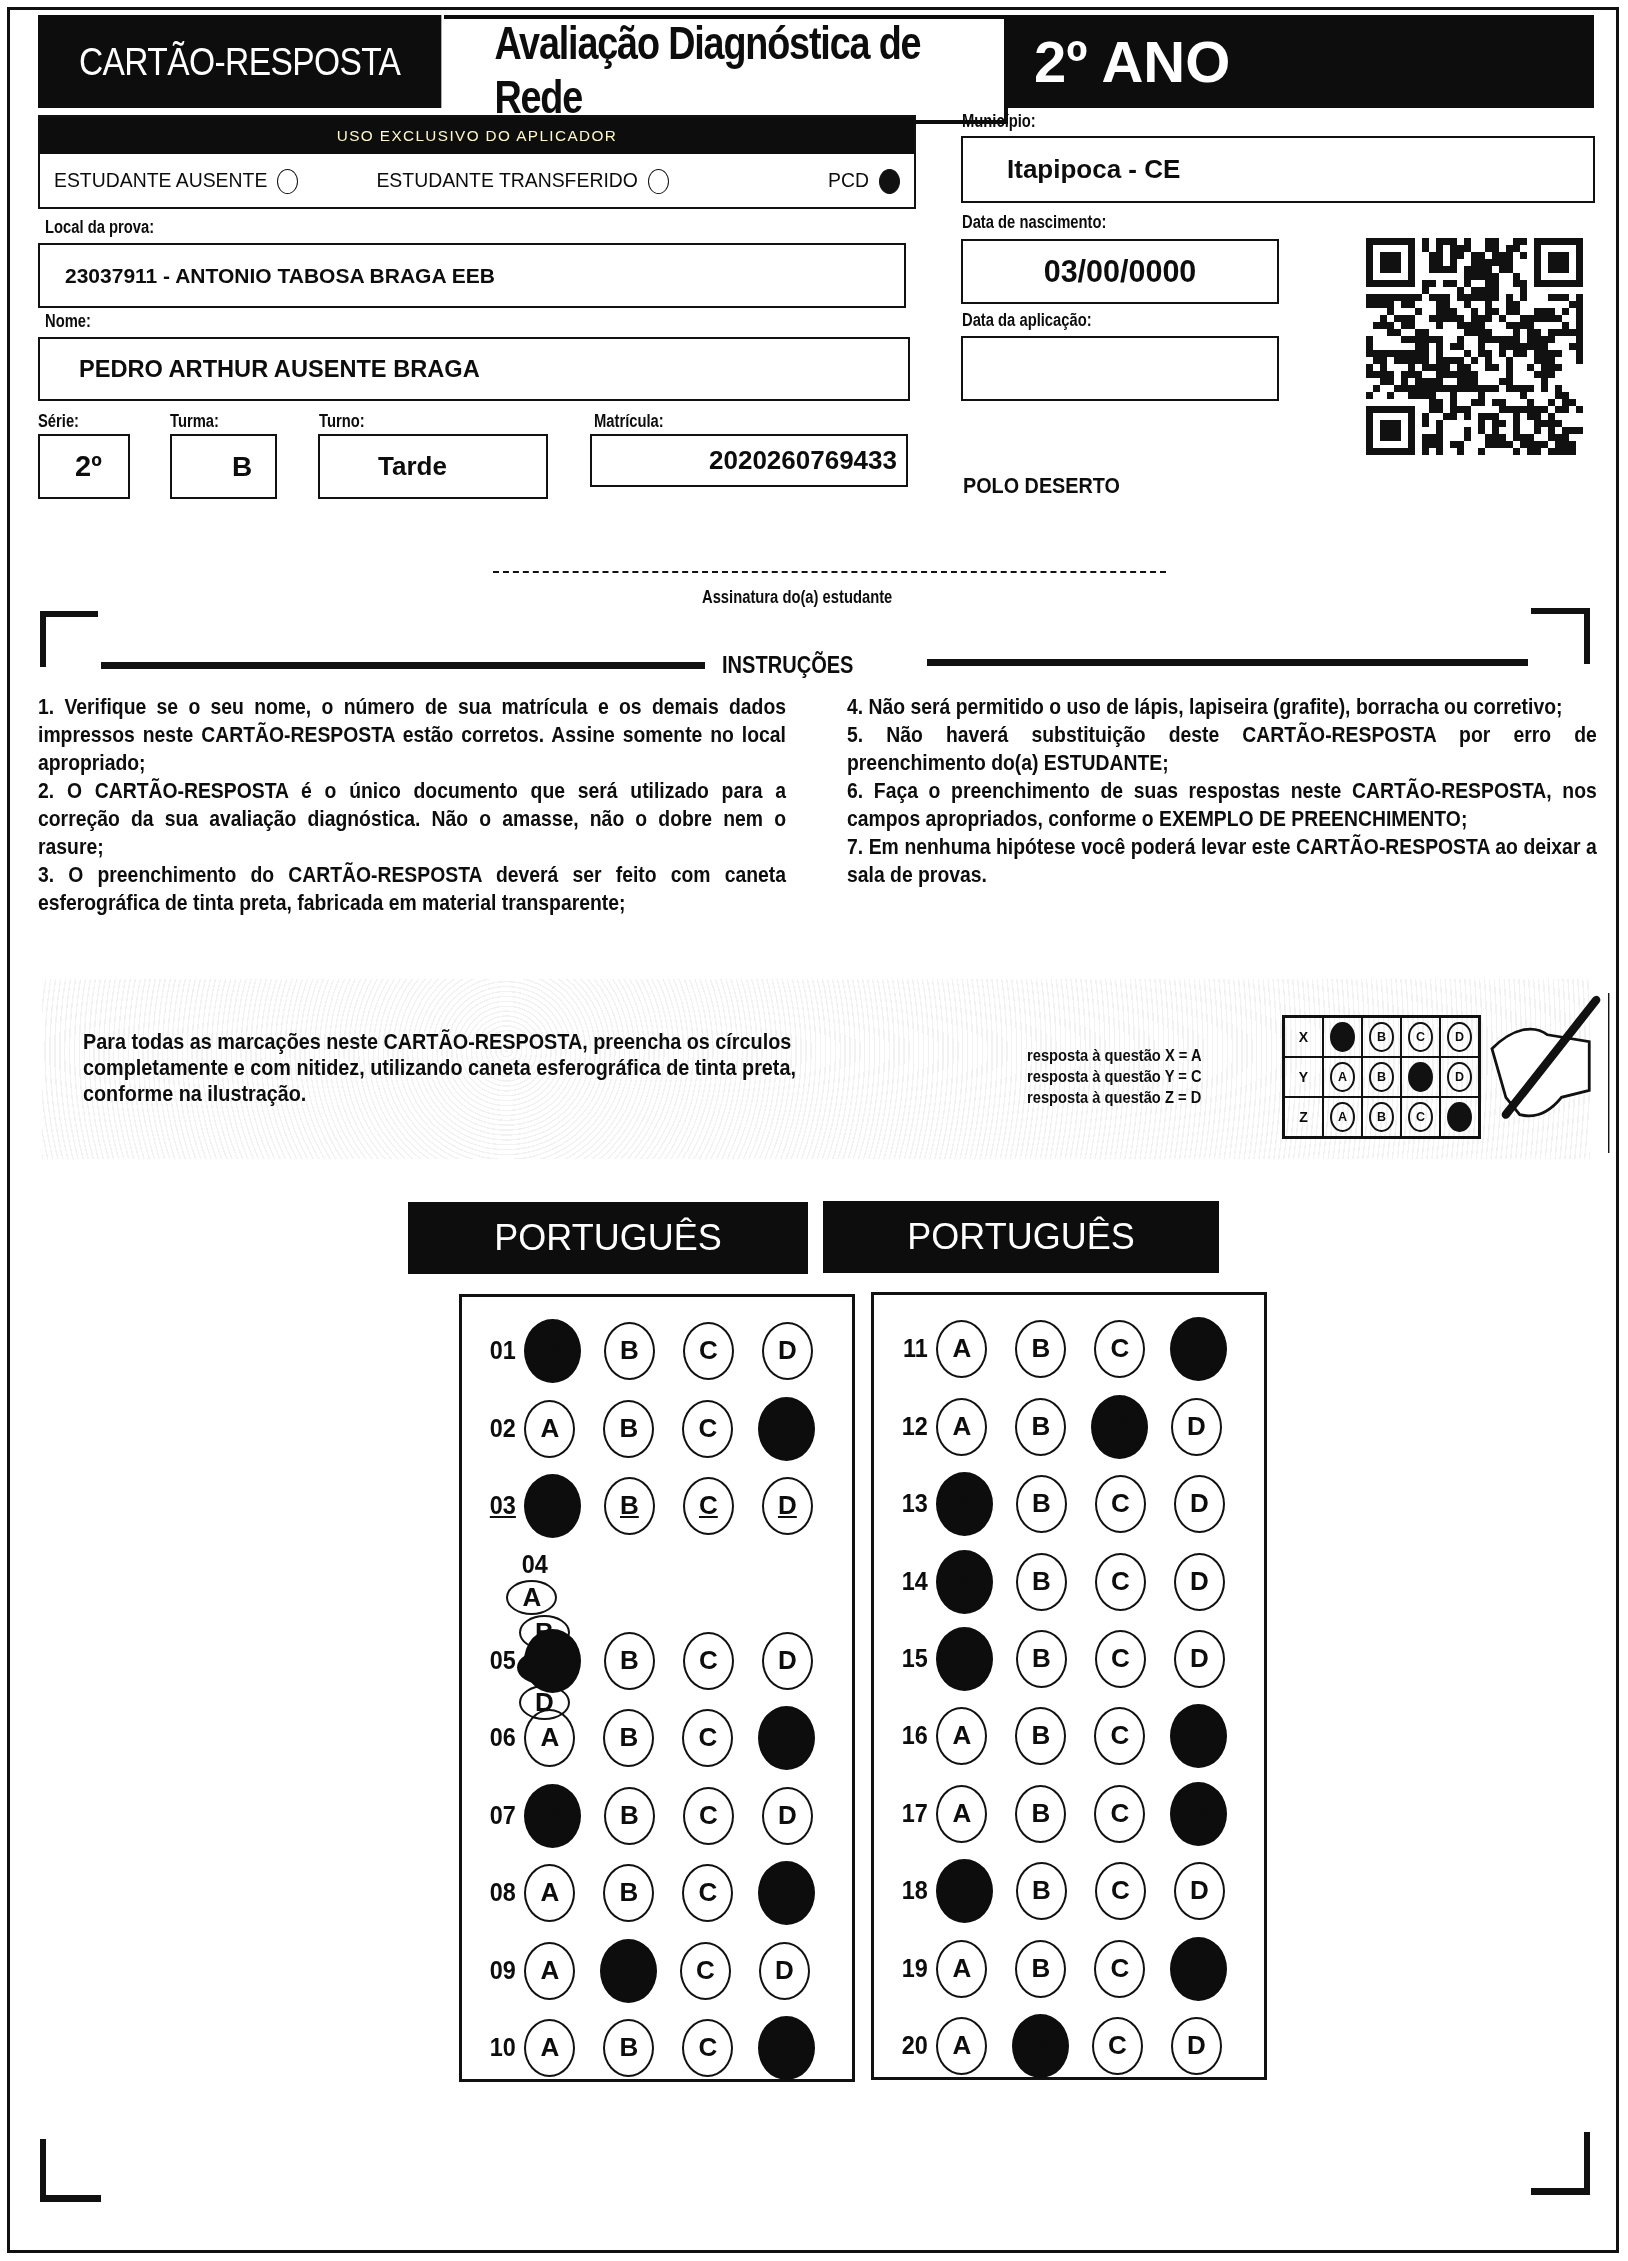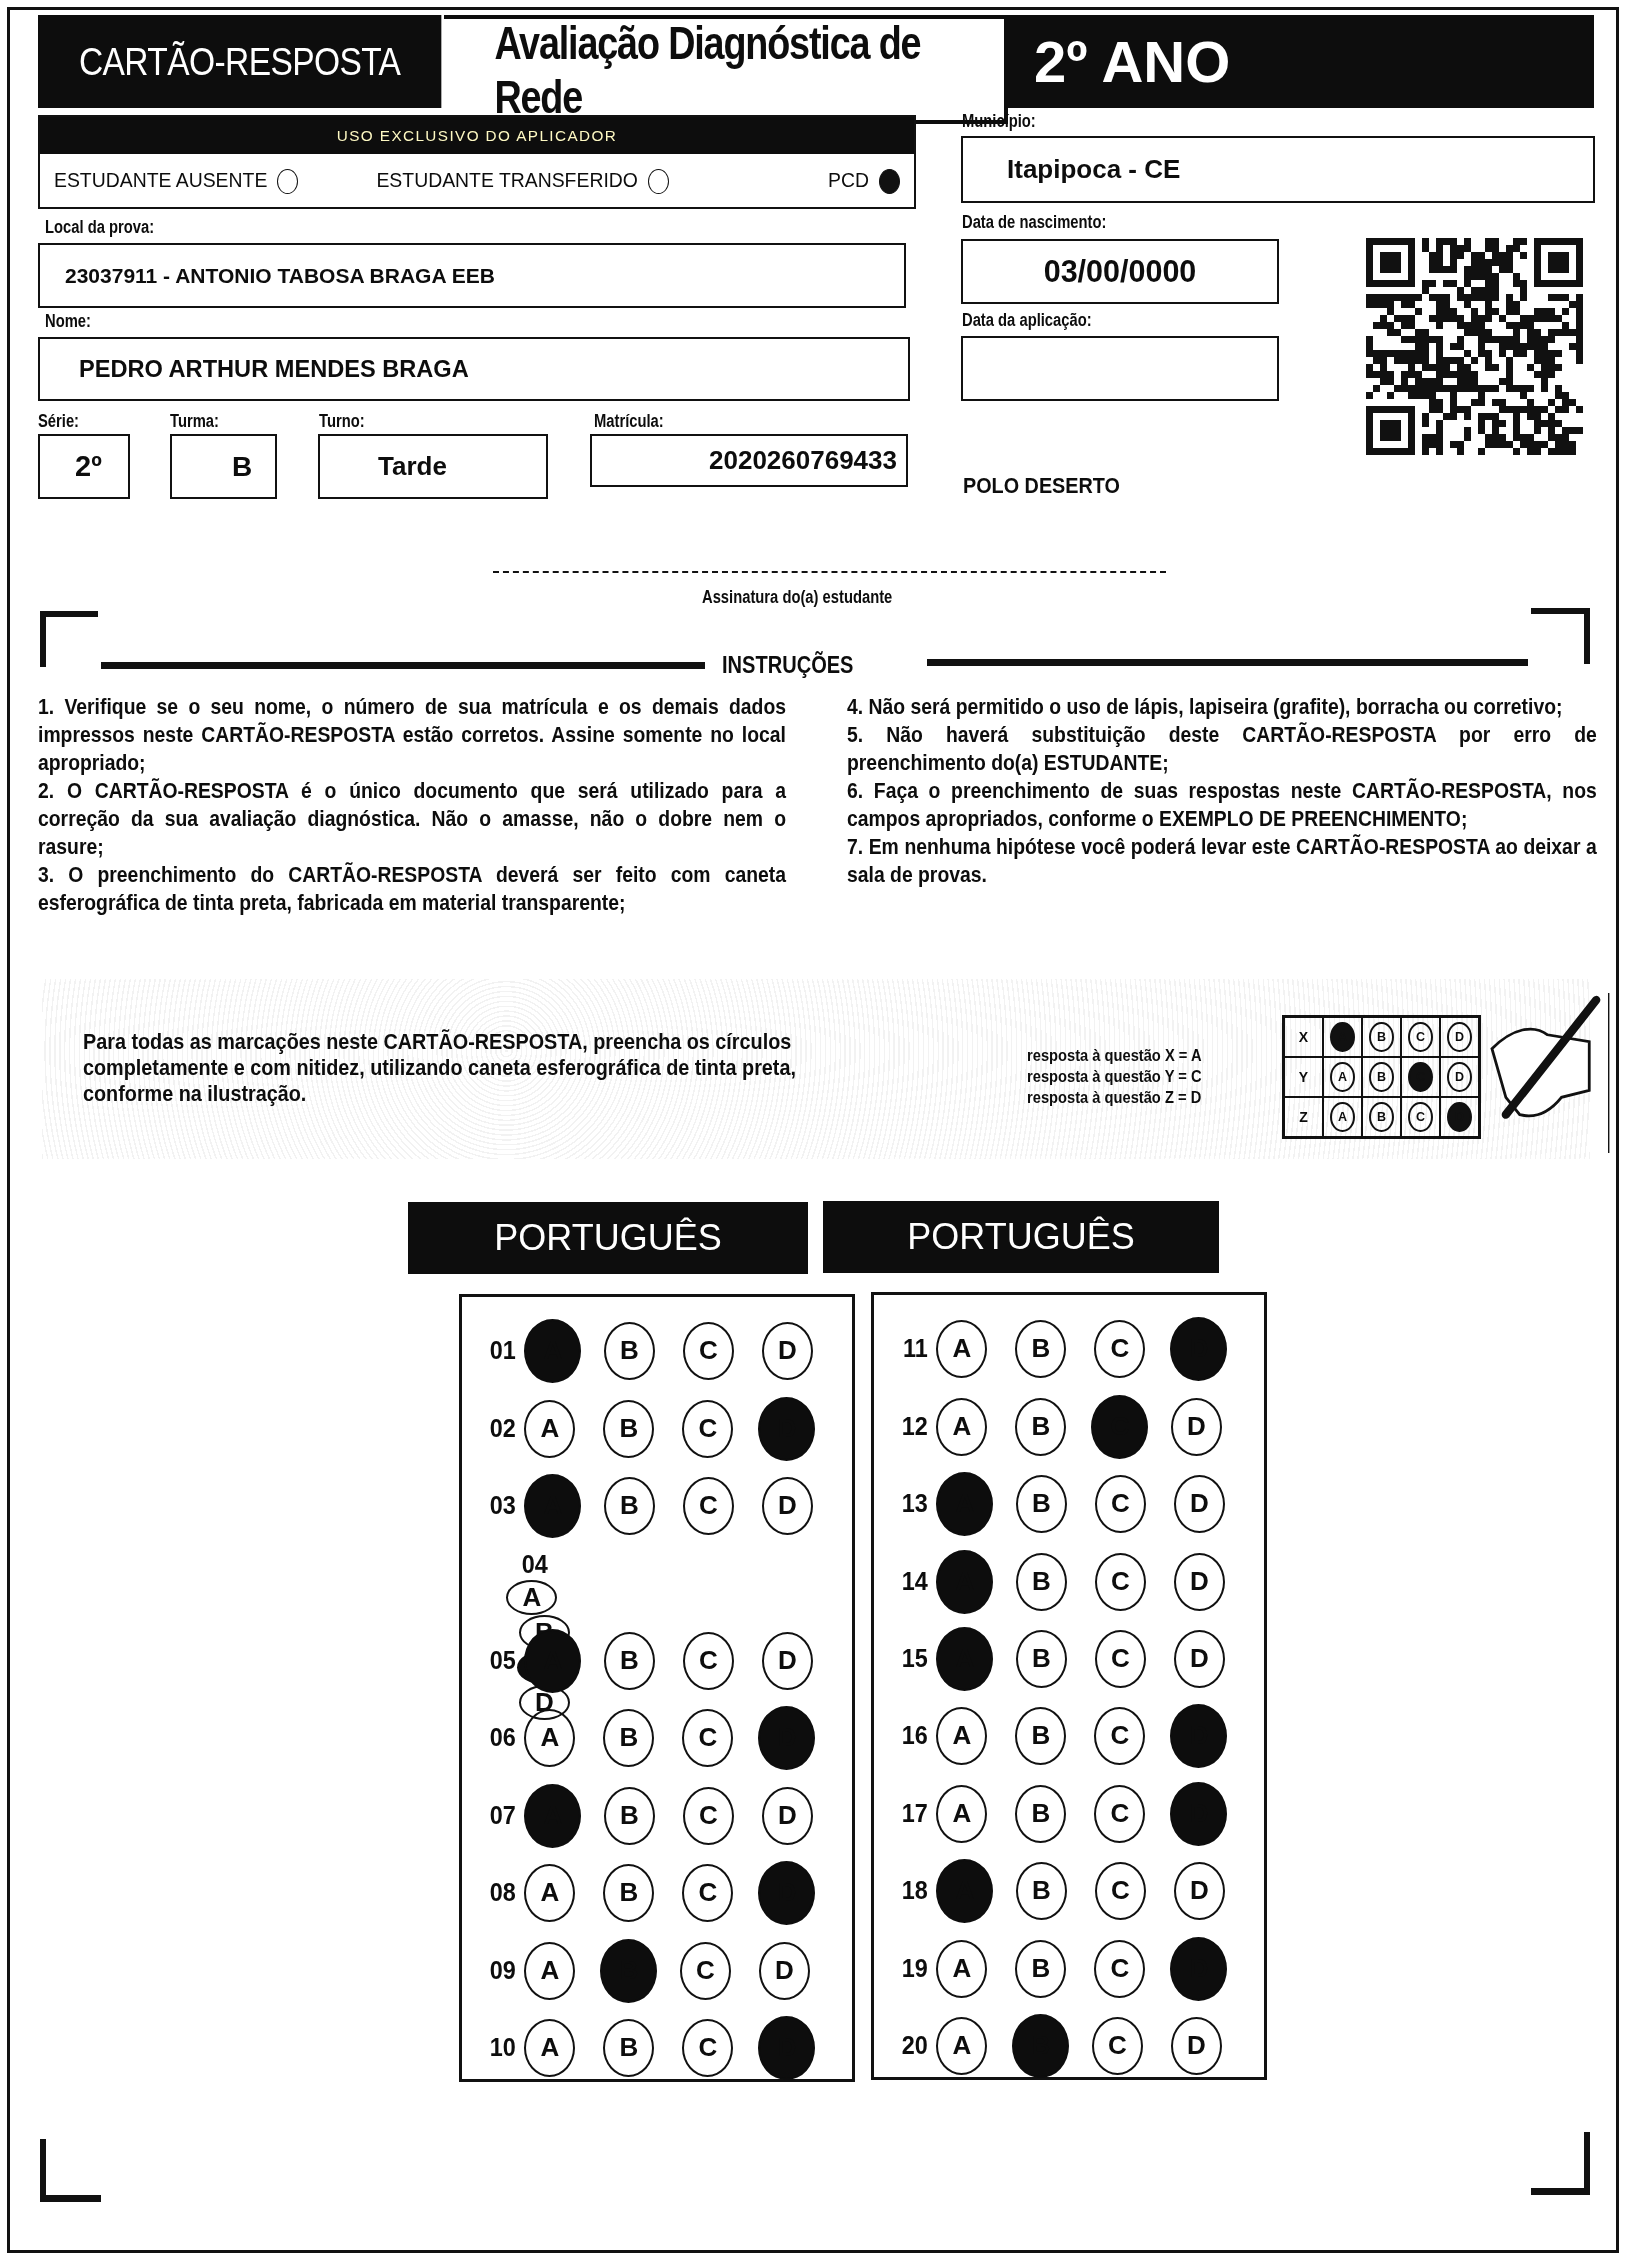--- a/index.html
+++ b/index.html
@@ -79,21 +79,21 @@
 <div class="abs lbl" style="left:45px; top:217px;">Local da prova:</div>
 <div class="abs field" style="left:38px; top:243px; width:868px; height:65px; padding-left:25px; font-size:21px;">23037911 - ANTONIO TABOSA BRAGA EEB</div>
 
 <div class="abs lbl" style="left:962px; top:212px;">Data de nascimento:</div>
 <div class="abs field" style="left:961px; top:239px; width:318px; height:65px; justify-content:center; font-size:30.5px;">03/00/0000</div>
 
 <div class="abs lbl" style="left:962px; top:310px;">Data da aplicação:</div>
 <div class="abs field" style="left:961px; top:336px; width:318px; height:65px;"></div>
 
 <div class="abs lbl" style="left:45px; top:311px;">Nome:</div>
-<div class="abs field" style="left:38px; top:337px; width:872px; height:64px; padding-left:39px; font-size:23.6px;">PEDRO ARTHUR MENDES BRAGA</div>
+<div class="abs field" style="left:38px; top:337px; width:872px; height:64px; padding-left:39px; font-size:23.6px;">PEDRO ARTHUR AUSENTE BRAGA</div>
 
 <div class="abs lbl" style="left:38px; top:411px;">Série:</div>
 <div class="abs field" style="left:38px; top:434px; width:92px; height:65px; padding-left:35px; font-size:29px;">2º</div>
 
 <div class="abs lbl" style="left:170px; top:411px;">Turma:</div>
 <div class="abs field" style="left:170px; top:434px; width:107px; height:65px; padding-left:60px; font-size:28px;">B</div>
 
 <div class="abs lbl" style="left:319px; top:411px;">Turno:</div>
 <div class="abs field" style="left:318px; top:434px; width:230px; height:65px; padding-left:58px; font-size:26px;">Tarde</div>
 
@@ -635,21 +635,21 @@
       <span class="bubble" style="margin-left: 28px;">C</span>
       <span class="bubble" style="margin-left: 28px;">D</span>
     </div>
     <div class="ans-row" style="top: 97px; left: 12.5px;">
       <span class="qnum">02</span>
       <span class="bubble" style="margin-left: 2.8px;">A</span>
       <span class="bubble" style="margin-left: 28px;">B</span>
       <span class="bubble" style="margin-left: 28px;">C</span>
       <span class="bubble filled" style="margin-left: 25px;">D</span>
     </div>
-    <div class="ans-row" style="top: 174px; left: 12.5px;">
+    <div class="ans-row" style="top: 174px; left: 12.5px; text-decoration: underline;">
       <span class="qnum">03</span>
       <span class="bubble filled" style="margin-left: 2.8px;">A</span>
       <span class="bubble" style="margin-left: 28px;">B</span>
       <span class="bubble" style="margin-left: 28px;">C</span>
       <span class="bubble" style="margin-left: 28px;">D</span>
     </div>
     <div class="ans-row" style="top: 252px; left: 29px; flex-direction: column;">
       <span class="qnum">04</span>
       <span class="bubble" style="margin-left: 2.8px;">A</span>
       <span class="bubble" style="margin-left: 28px;">B</span>

